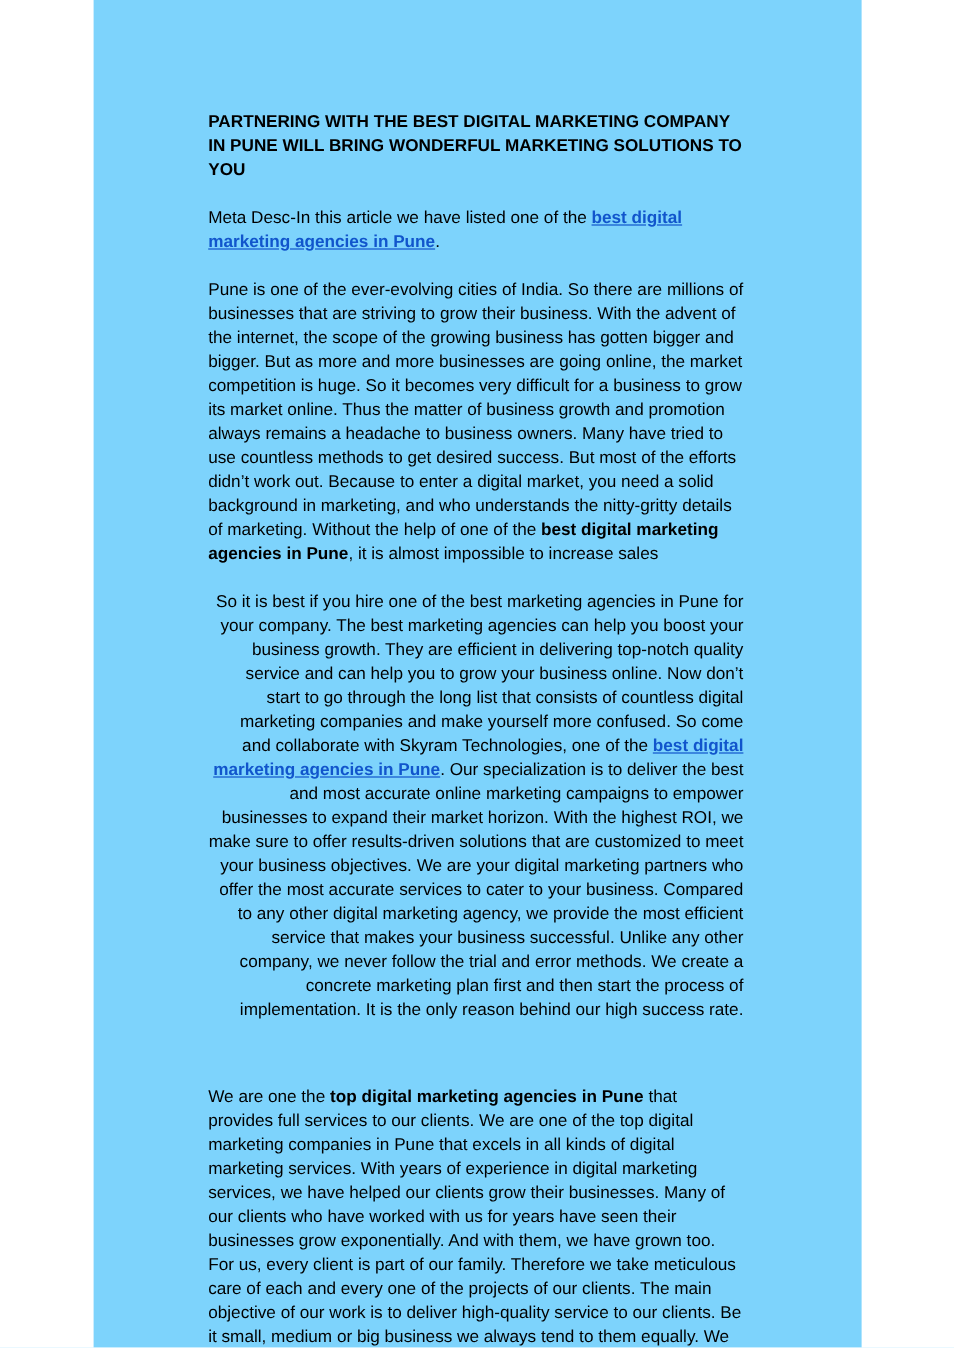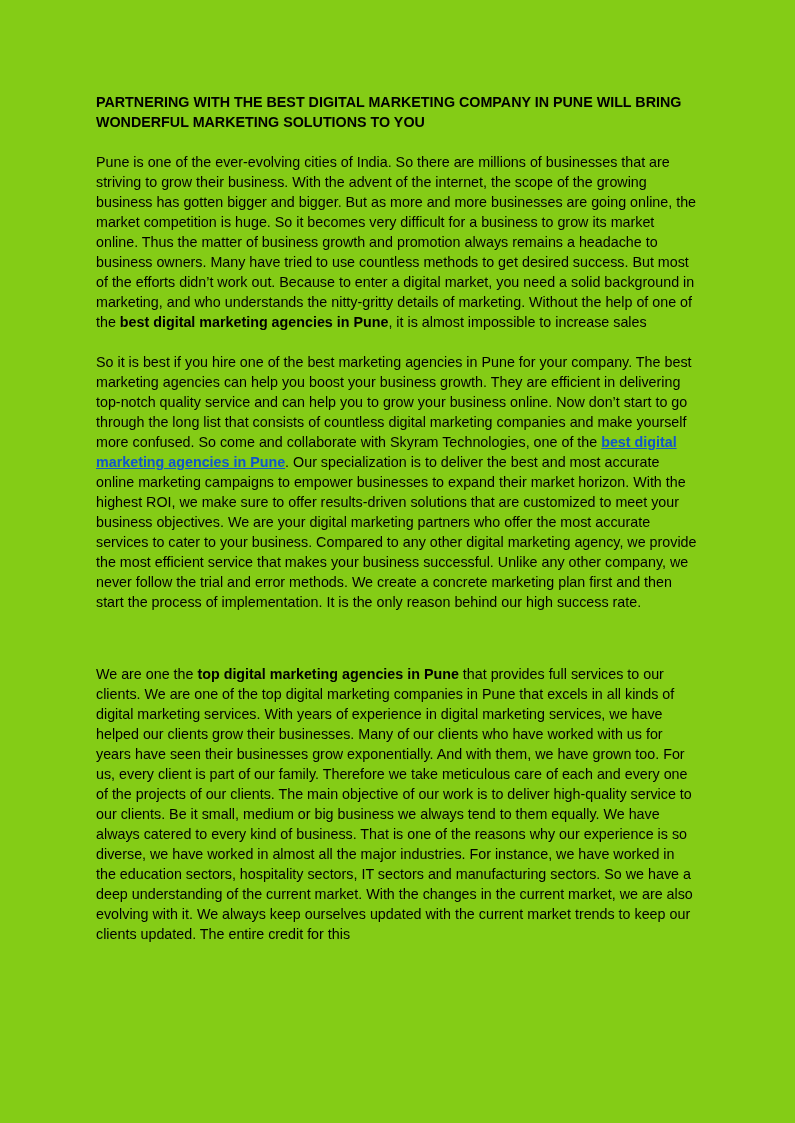--- a/index.html
+++ b/index.html
@@ -2,42 +2,43 @@
 <html><head>
 <meta charset="utf-8">
 <style>
   html, body {
     margin: 0;
     padding: 0;
     background: #ffffff;
   }
   .page {
     position: relative;
-    width: 795px;
+    width: 640px;
     height: 1123px;
     margin: 0 auto;
-    background: #84cc16;
+    background: #7dd3fc;
     overflow: hidden;
     box-sizing: border-box;
     padding: 92px 98px 0 96px;
     font-family: "Liberation Sans", "DejaVu Sans", sans-serif;
     font-size: 14.3px;
     line-height: 20px;
     color: #000000;
     -webkit-font-smoothing: antialiased;
   }
   .doc-heading {
     font-weight: bold;
     margin: 0 0 20px 0;
   }
   .para {
     margin: 0 0 20px 0;
   }
   .para.gap-large {
     margin-bottom: 52px;
+    text-align: right;
   }
   .para.no-gap {
     margin-bottom: 0;
   }
   .bold-run {
     font-weight: bold;
   }
   a.doc-link {
     color: #1155cc;
     font-weight: bold;
@@ -45,20 +46,21 @@
     cursor: pointer;
   }
 </style>
 </head>
 <body>
 
 <div class="page">
 
   <div class="doc-heading">PARTNERING WITH THE BEST DIGITAL MARKETING COMPANY IN PUNE WILL BRING WONDERFUL MARKETING SOLUTIONS TO YOU</div>
 
+  <p class="para"><span>Meta Desc-In this article we have listed one of the </span><a class="doc-link">best digital marketing agencies in Pune</a><span>.</span></p>
 
   <p class="para"><span>Pune is one of the ever-evolving cities of India. So there are millions of businesses that are striving to grow their business. With the advent of the internet, the scope of the growing business has gotten bigger and bigger. But as more and more businesses are going online, the market competition is huge. So it becomes very difficult for a business to grow its market online. Thus the matter of business growth and promotion always remains a headache to business owners. Many have tried to use countless methods to get desired success. But most of the efforts didn’t work out. Because to enter a digital market, you need a solid background in marketing, and who understands the nitty-gritty details of marketing. Without the help of one of the </span><span class="bold-run">best digital marketing agencies in Pune</span><span>, it is almost impossible to increase sales</span></p>
 
   <p class="para gap-large"><span>So it is best if you hire one of the best marketing agencies in Pune for your company. The best marketing agencies can help you boost your business growth. They are efficient in delivering top-notch quality service and can help you to grow your business online. Now don’t start to go through the long list that consists of countless digital marketing companies and make yourself more confused. So come and collaborate with Skyram Technologies,  one of the </span><a class="doc-link">best digital marketing agencies in Pune</a><span>. Our specialization is to deliver the best and most accurate online marketing campaigns to empower businesses to expand their market horizon. With the highest ROI, we make sure to offer results-driven solutions that are customized to meet your business objectives. We are your digital marketing partners who offer the most accurate services to cater to your business. Compared to any other digital marketing agency, we provide the most efficient service that makes your business successful. Unlike any other company, we never follow the trial and error methods. We create a concrete marketing plan first and then start the process of implementation. It is the only reason behind our high success rate.</span></p>
 
 
   <p class="para no-gap"><span>We are one the </span><span class="bold-run">top digital marketing agencies in Pune</span><span> that provides full services to our clients. We are one of the top digital marketing companies in Pune that excels in all kinds of digital marketing services. With years of experience in digital marketing services, we have helped our clients grow their businesses. Many of our clients who have worked with us for years have seen their businesses grow exponentially. And with them, we have grown too. For us, every client is part of our family. Therefore we take meticulous care of each and every one of the projects of our clients. The main objective of our work is to deliver high-quality service to our clients. Be it small, medium or big business we always tend to them equally. We have always catered to every kind of business. That is one of the reasons why our experience is so diverse, we have worked in almost all the major industries. For instance, we have worked in the education sectors, hospitality sectors, IT sectors and manufacturing sectors. So we have a deep understanding of the current market. With the changes in the current market, we are also evolving with it. We always keep ourselves updated with the current market trends to keep our clients updated. The entire credit for this</span></p>
 
 </div>
 

